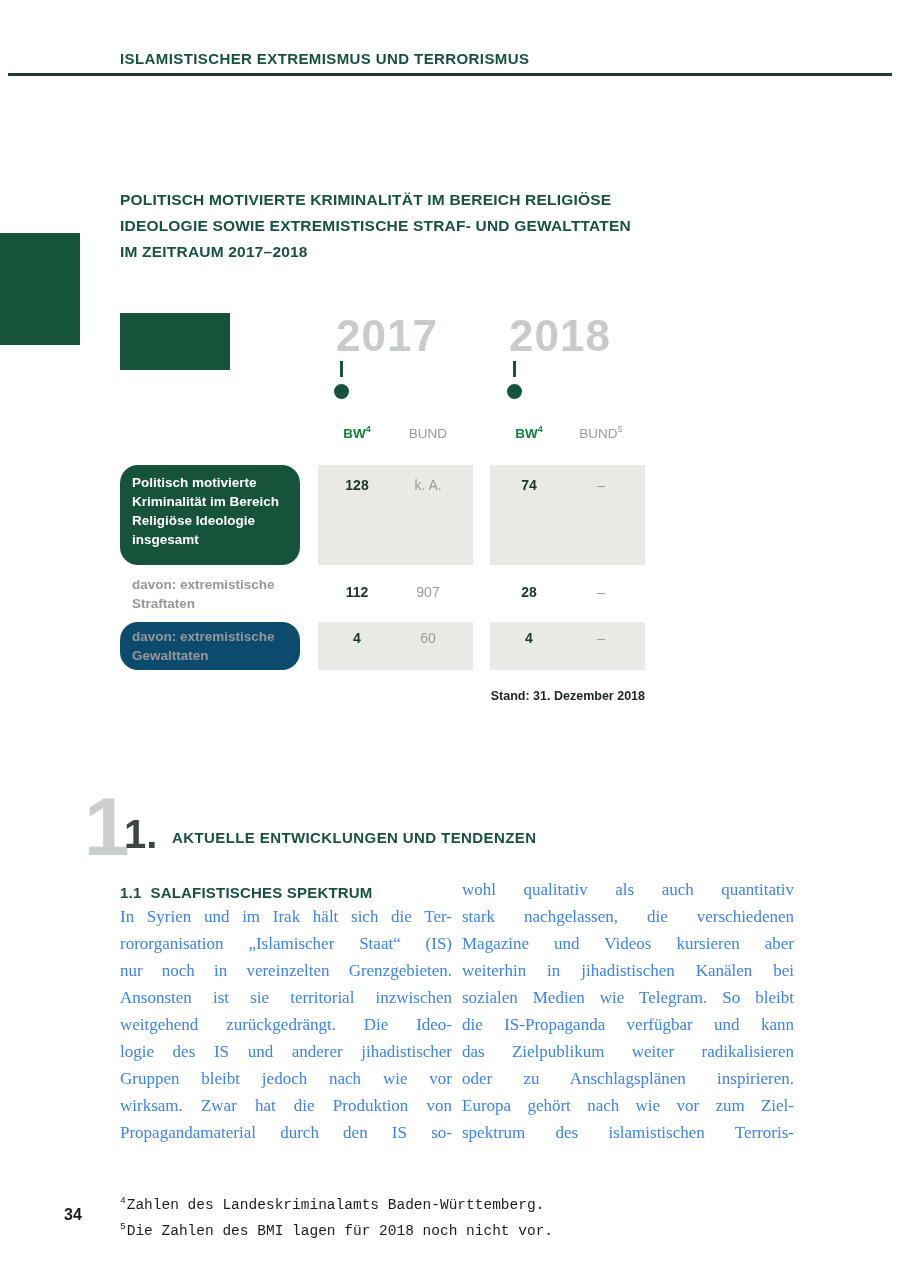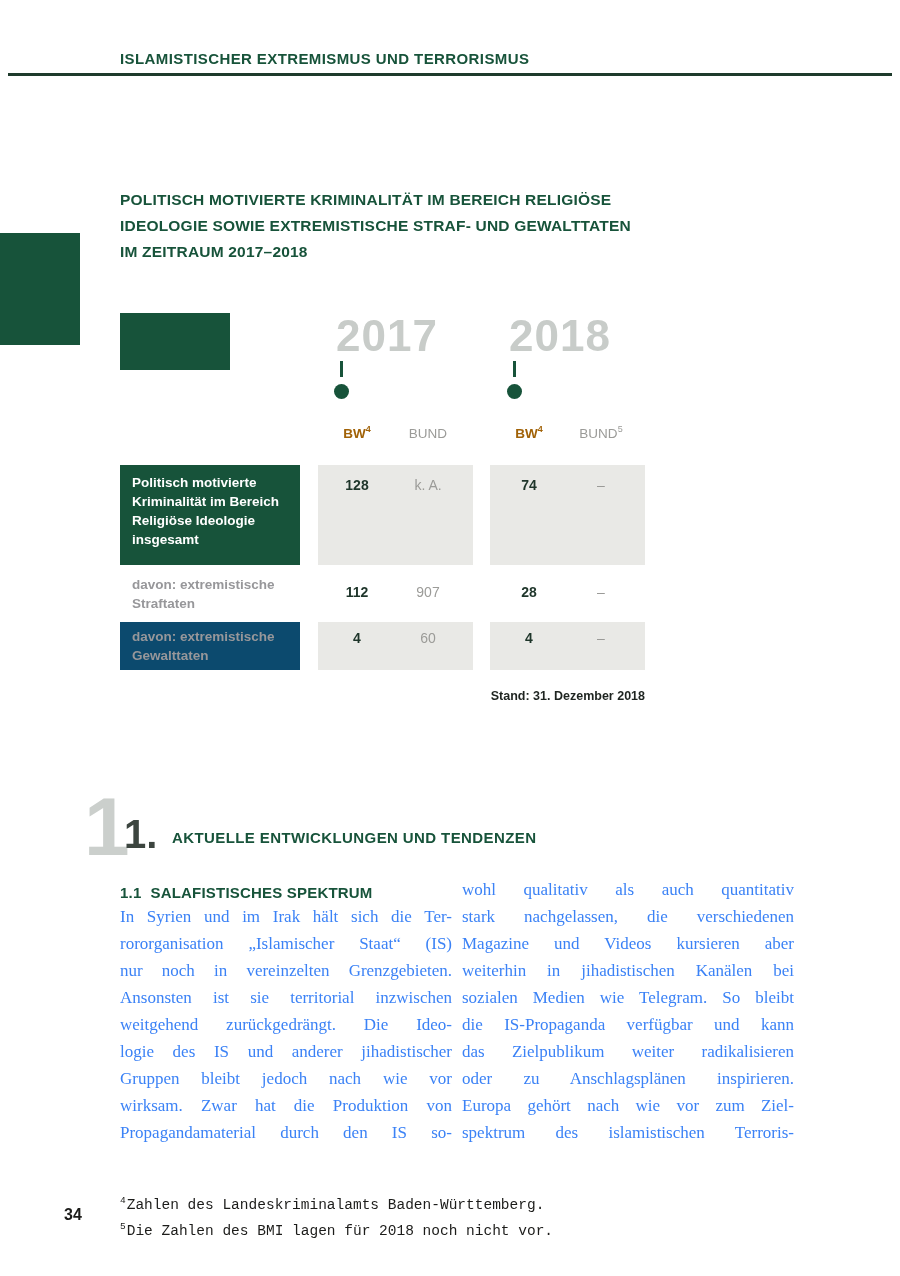--- a/index.html
+++ b/index.html
@@ -34,32 +34,32 @@
   .dot-2018 { left:507px; top:384px; }
 
   
   .c1 { left:327px; width:60px; text-align:center; }
   .c2 { left:398px; width:60px; text-align:center; }
   .c3 { left:499px; width:60px; text-align:center; }
   .c4 { left:571px; width:60px; text-align:center; }
 
   .colhead { top:424px; font-size:13.5px; }
   .colhead sup { font-size:9px; }
-  .bwcol  { font-weight:bold; color:#a16207;text-align:center; }
+  .bwcol  { font-weight:bold; color:#15803d;text-align:center; }
   .bundcol{ color:#9B9B98; }
 
   
   .panel { background:#E9E9E6; }
   .p2017 { left:318px; width:155px; }
   .p2018 { left:490px; width:155px; }
   .r1 { top:465px; height:100px; }
   .r3 { top:622px; height:48px; }
 
   .rowlabel { left:120px; width:180px; font-size:13.5px; font-weight:bold; line-height:19px;
-              padding:8px 12px; box-sizing:border-box; }
+              padding:8px 12px; box-sizing:border-box;border-radius:18px; }
   .row1-label { top:465px; height:100px; background:#17533A; color:#ffffff; }
   .row2-label { top:570px; height:48px; color:#97979A; padding-top:5px; }
   .row3-label { top:622px; height:48px; background:#0c4a6e; color:#97979A; padding-top:5px; }
 
   .val { font-size:14px; line-height:1; }
   .strongval { font-weight:bold; color:#1E352A; }
   .mutedval  { color:#9B9B98; }
   .vr1 { top:478px; }
   .vr2 { top:585px; }
   .vr3 { top:631px; }

